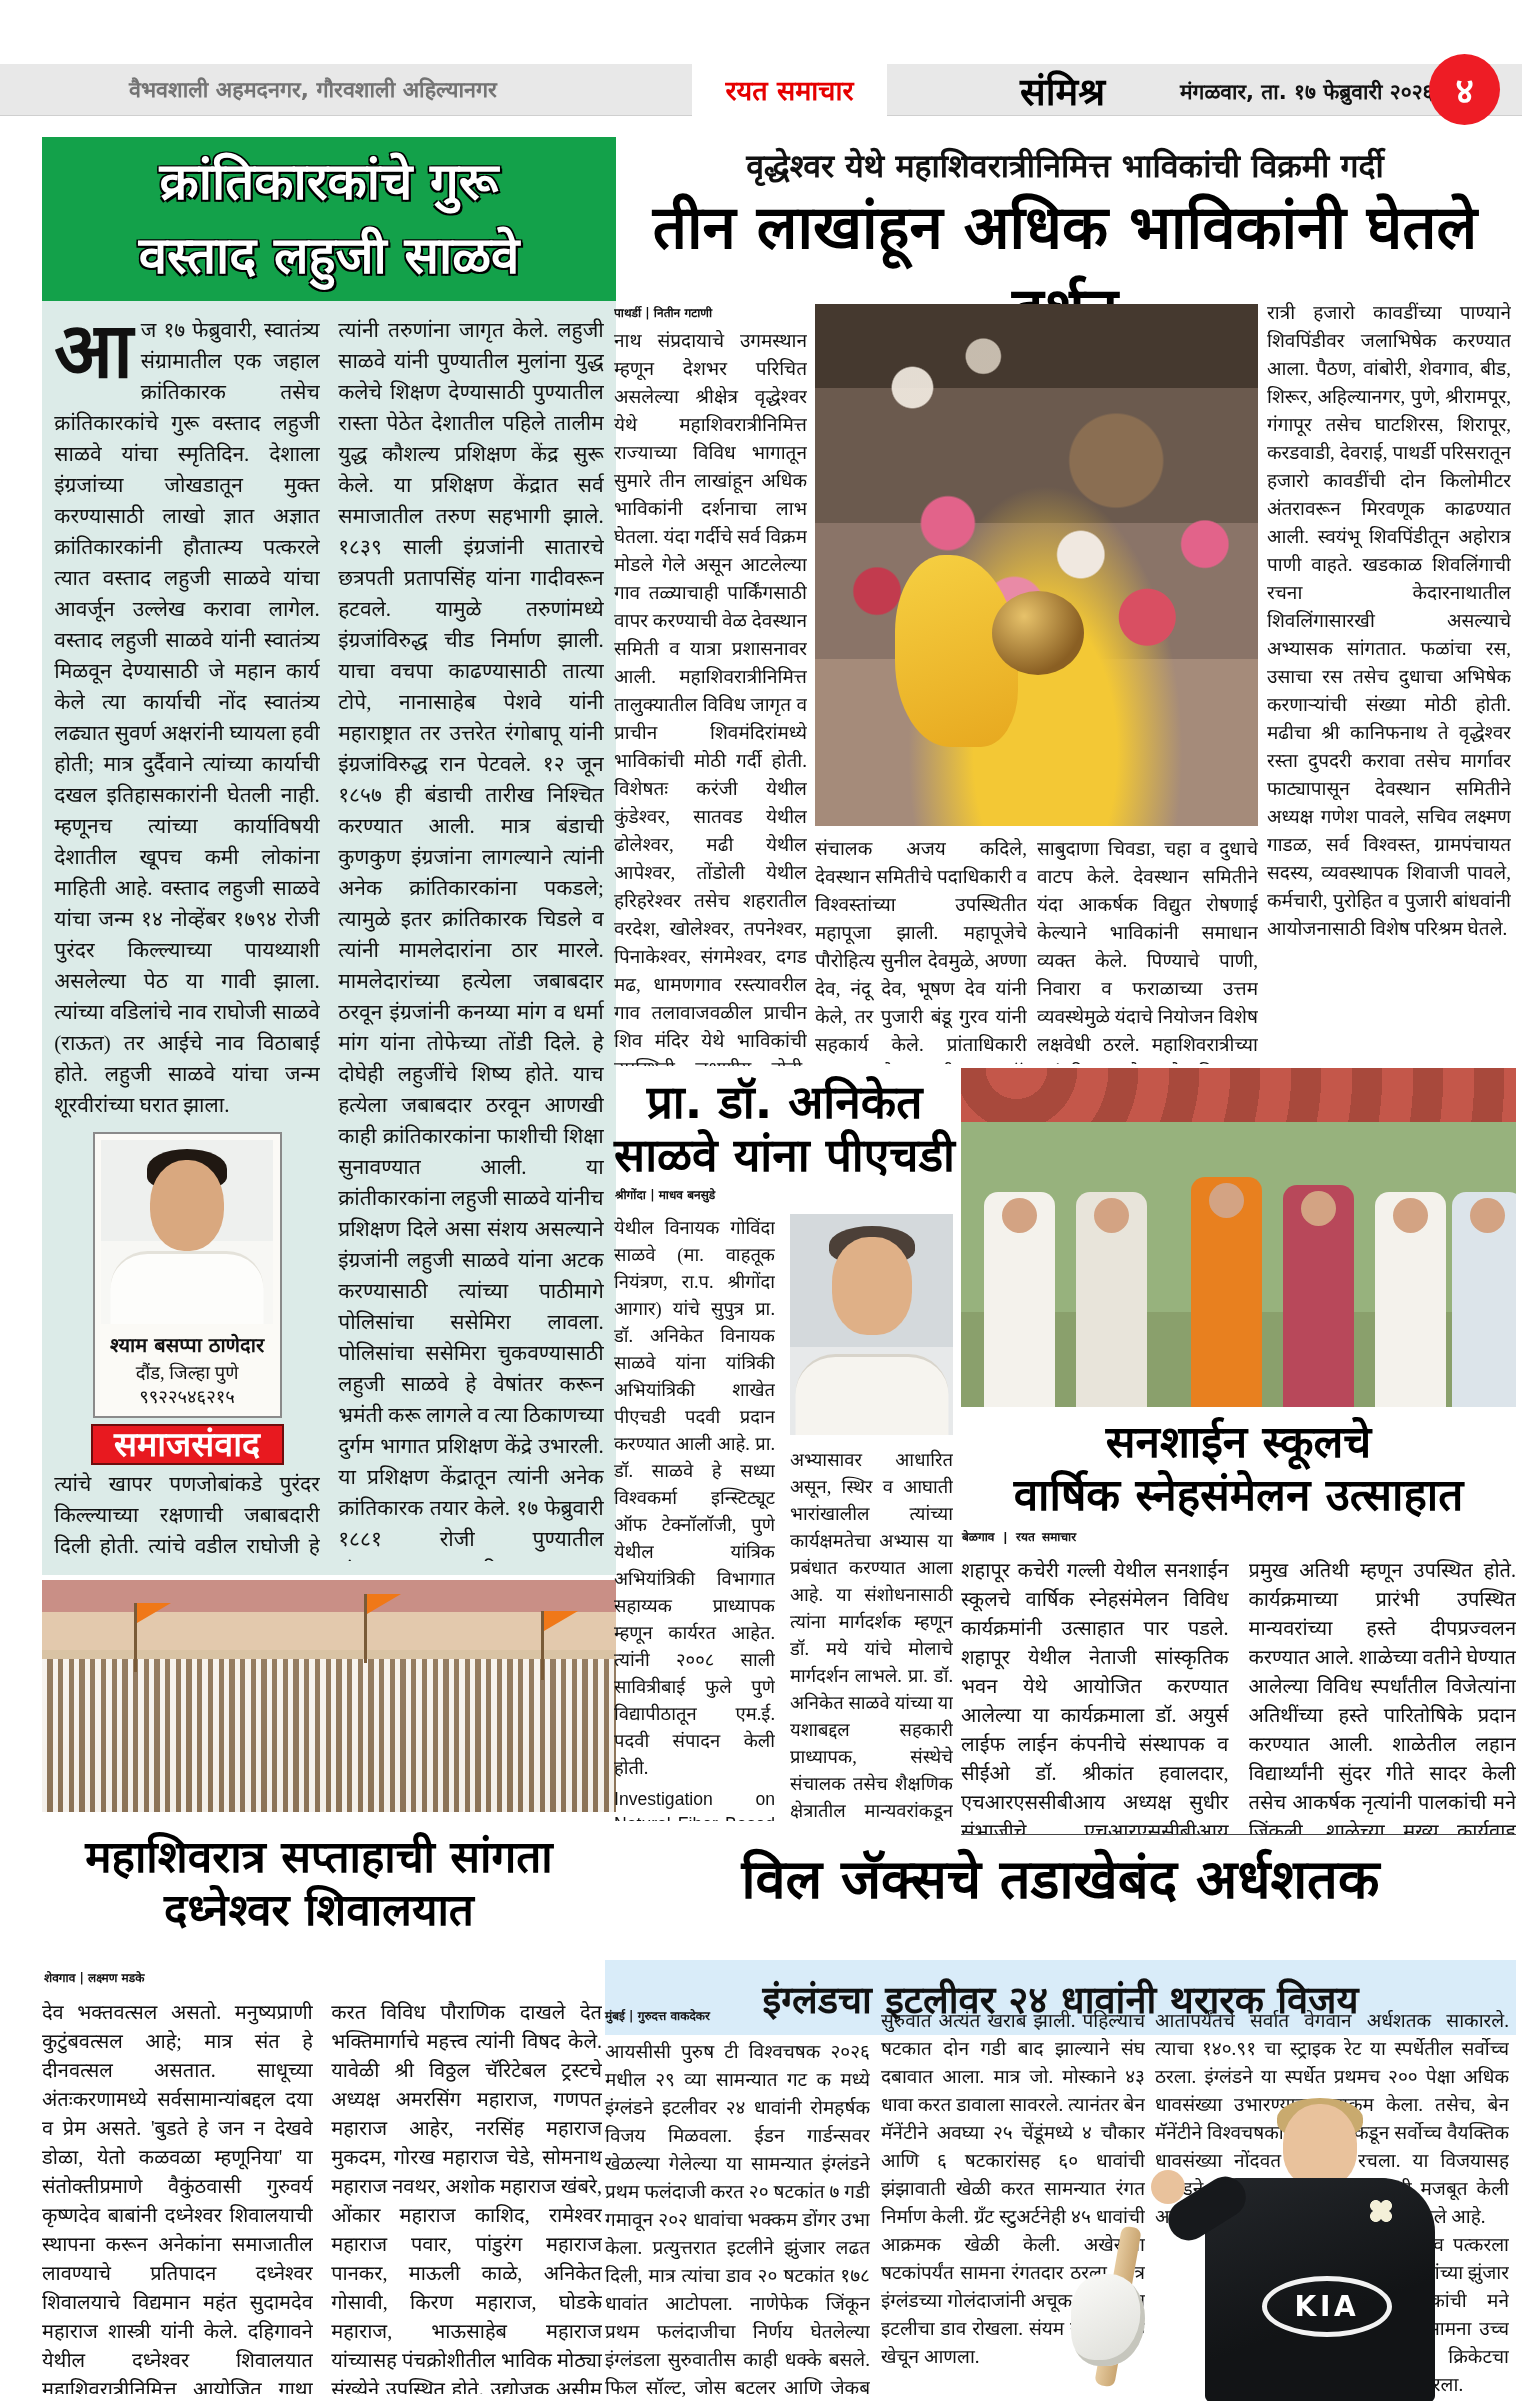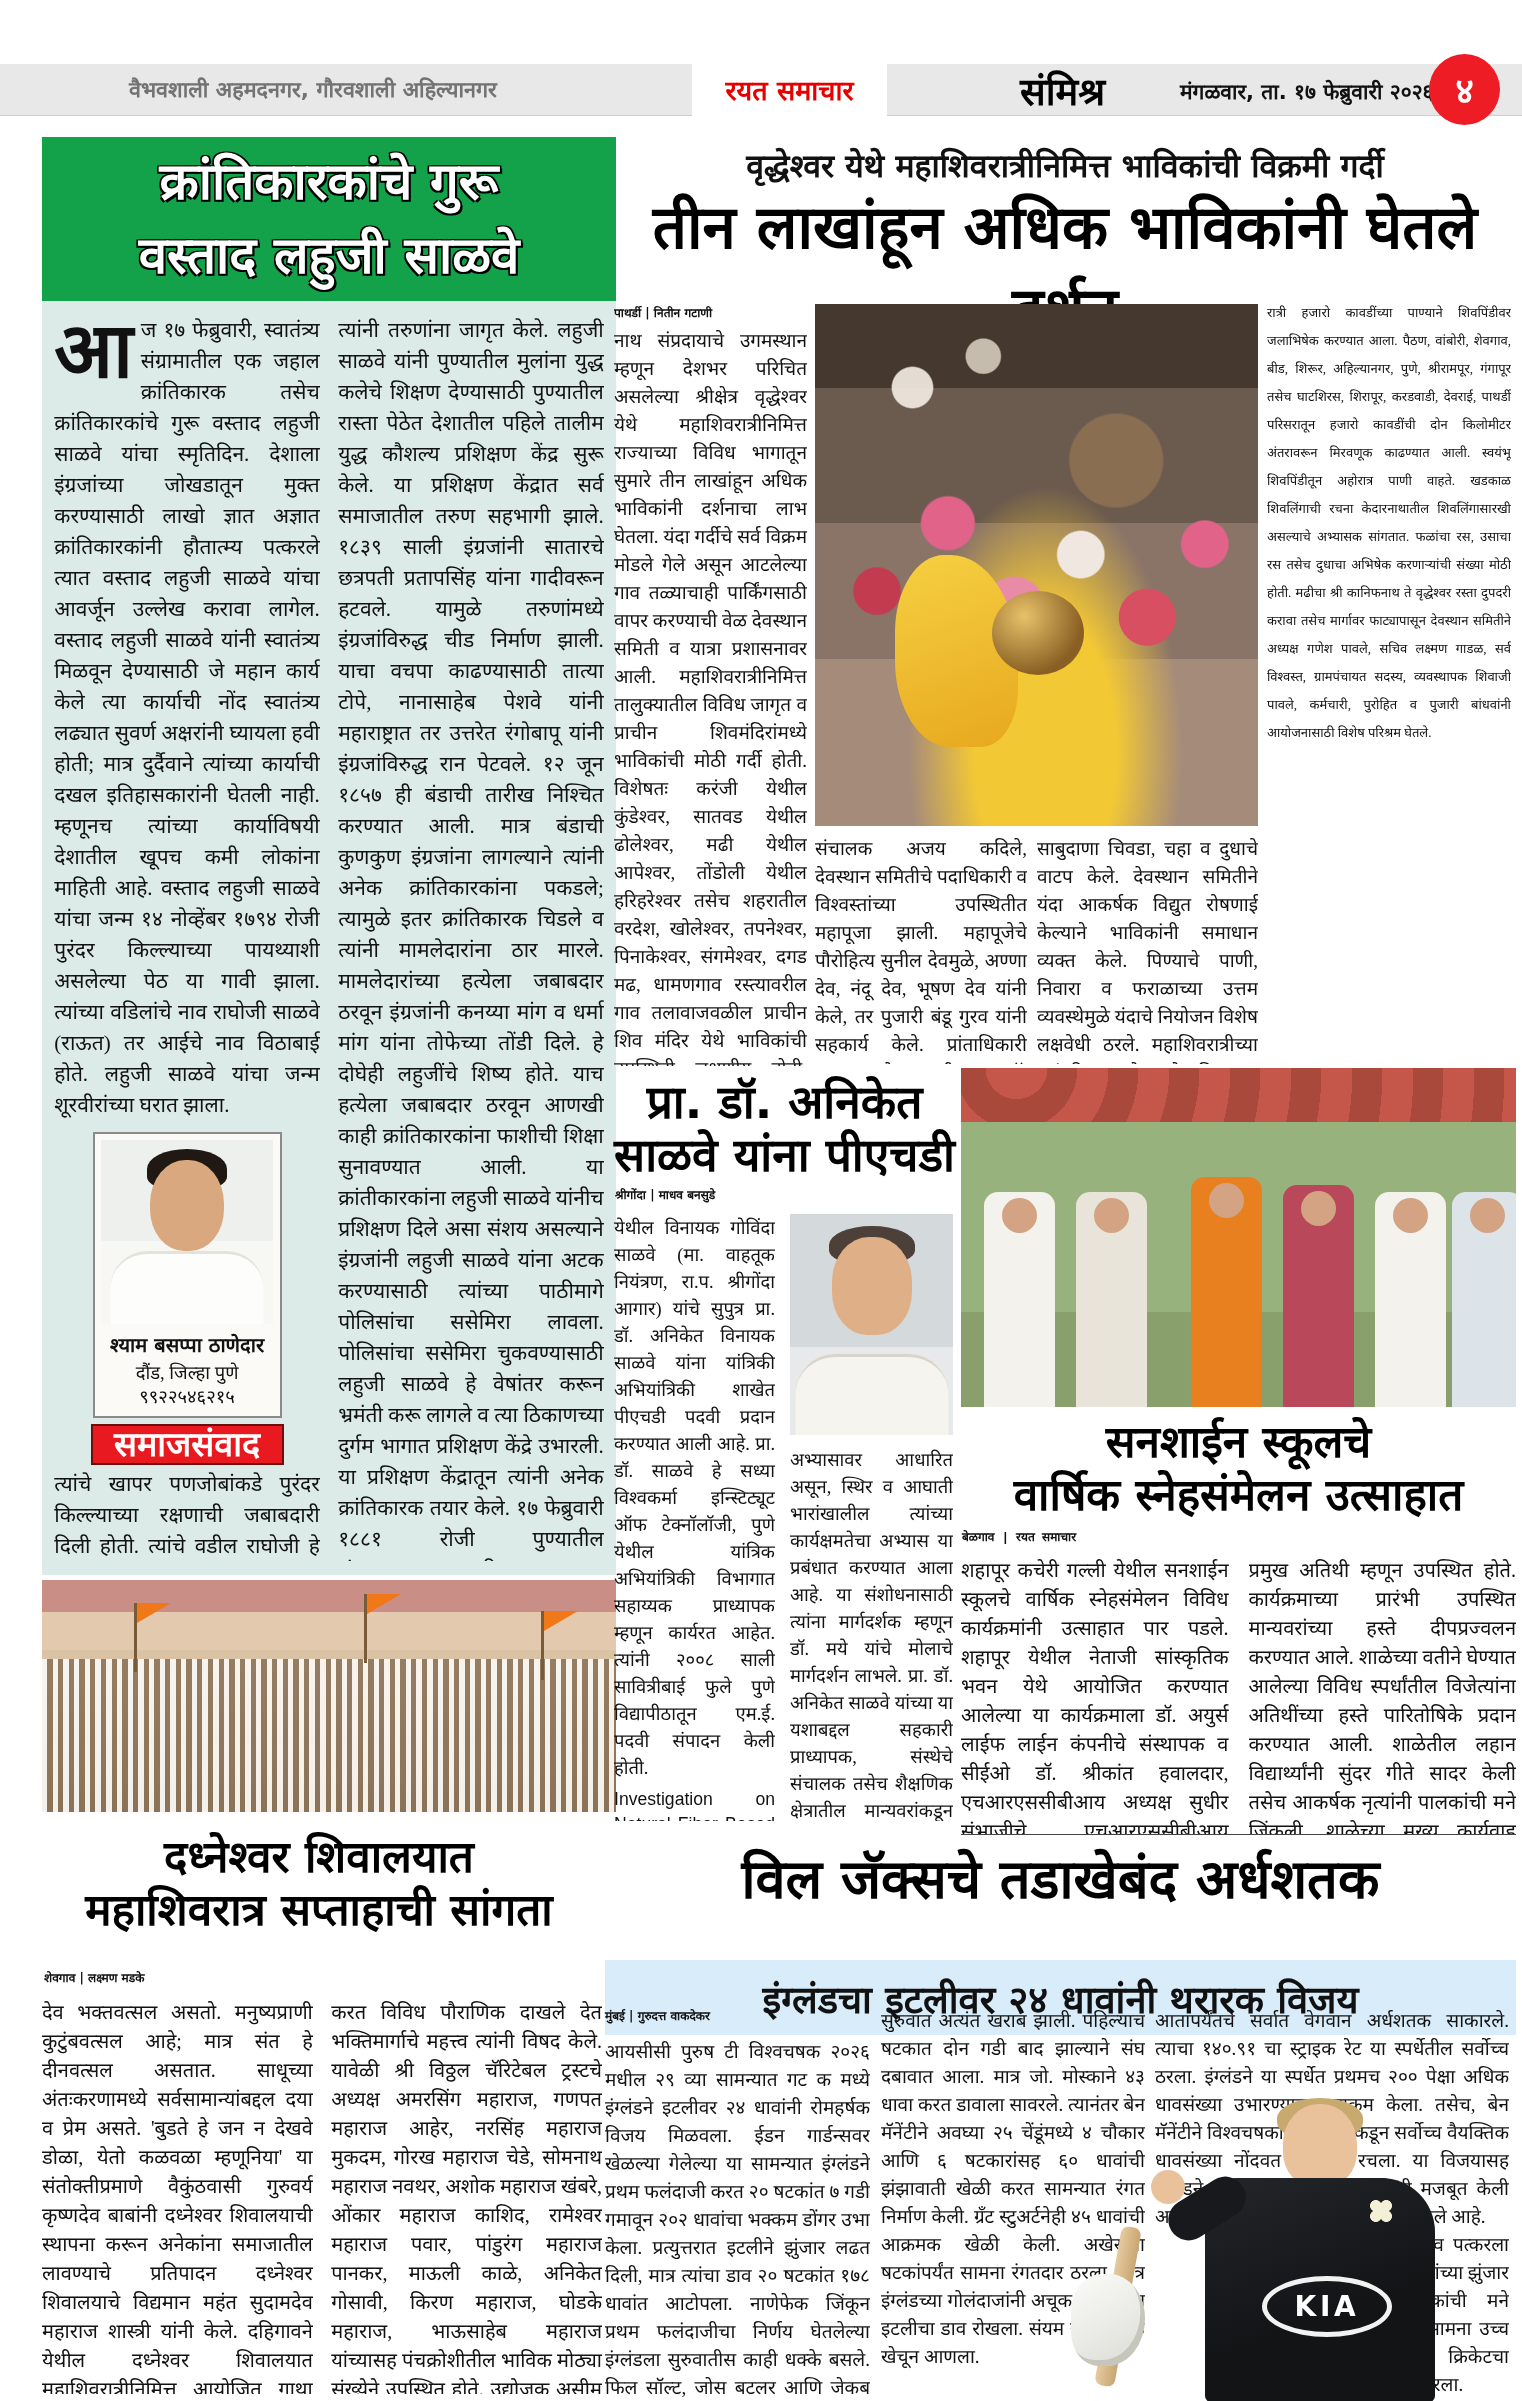--- a/index.html
+++ b/index.html
@@ -58,21 +58,21 @@
   
   .kicker{font-weight:bold;font-size:32px;text-align:center;font-family:"DejaVu Sans",sans-serif;}
   .big-head{font-weight:bold;text-align:center;font-family:"DejaVu Sans",sans-serif;color:#000;}
   .byline{font-weight:bold;font-size:12px;font-family:"DejaVu Sans",sans-serif;}
   .body-col{font-size:20px;line-height:29px;}
 
   
   .v-kicker{left:614px;top:143px;width:902px;}
   .v-head{left:614px;top:184px;width:902px;font-size:60px;}
   .v-col1{left:614px;top:299px;width:193px;height:767px;font-size:19px;line-height:28px;}
-  .v-col4{left:1267px;top:299px;width:244px;height:767px;font-size:13px;line-height:28px;}
+  .v-col4{left:1267px;top:299px;width:244px;height:767px;font-size:19px;line-height:28px;}
   .v-col2{left:815px;top:835px;width:212px;height:229px;font-size:19px;line-height:28px;}
   .v-col3{left:1037px;top:835px;width:221px;height:229px;font-size:19px;line-height:28px;}
   .temple-photo{left:815px;top:304px;width:443px;height:522px;
     background:
       radial-gradient(circle at 22% 16%,rgba(245,238,228,.9) 0 20px,transparent 21.5px),
       radial-gradient(circle at 38% 10%,rgba(230,220,205,.8) 0 17px,transparent 18.4px),
       radial-gradient(circle at 30% 42%,#e2638a 0 26px,transparent 28px),
       radial-gradient(circle at 14% 55%,#c23b4e 0 23px,transparent 24.6px),
       radial-gradient(circle at 45% 58%,#e98aa6 0 29px,transparent 31px),
       radial-gradient(circle at 60% 48%,#f0e8e0 0 23px,transparent 24.6px),
@@ -224,22 +224,22 @@
     <div>सनशाईन स्कूलचे</div>
     <div>वार्षिक स्नेहसंमेलन उत्साहात</div>
   </div>
   <div class="abs byline s-byline">बेळगाव | रयत समाचार</div>
   <div class="abs s-cols">
     <div class="s-col body-col just">शहापूर कचेरी गल्ली येथील सनशाईन स्कूलचे वार्षिक स्नेहसंमेलन विविध कार्यक्रमांनी उत्साहात पार पडले. शहापूर येथील नेताजी सांस्कृतिक भवन येथे आयोजित करण्यात आलेल्या या कार्यक्रमाला डॉ. अयुर्स लाईफ लाईन कंपनीचे संस्थापक व सीईओ डॉ. श्रीकांत हवालदार, एचआरएससीबीआय अध्यक्ष सुधीर संभाजीचे, एचआरएससीबीआय संचालक अर्चना मरकट्टी, एचआरएससीबीआय जनरल सेक्रेटरी अश्वगंधा कुगजी, एचआरएससीबीआय संचालक ॲड. शितल चौगुले तसेच पत्रकार श्रीकांत काकतीकर</div>
     <div class="s-col body-col just">प्रमुख अतिथी म्हणून उपस्थित होते. कार्यक्रमाच्या प्रारंभी उपस्थित मान्यवरांच्या हस्ते दीपप्रज्वलन करण्यात आले. शाळेच्या वतीने घेण्यात आलेल्या विविध स्पर्धांतील विजेत्यांना अतिथींच्या हस्ते पारितोषिके प्रदान करण्यात आली. शाळेतील लहान विद्यार्थ्यांनी सुंदर गीते सादर केली तसेच आकर्षक नृत्यांनी पालकांची मने जिंकली. शाळेच्या मुख्य कार्यवाह ज्योती शिंदे यांनी उपस्थितांचे स्वागत करून प्रास्ताविक केले, तर शाळेच्या शिक्षिका चंदा पाटील यांनी आभार मानले. कार्यक्रमाला पालक मोठ्या संख्येने उपस्थित होते.</div>
   </div>
 
   <div class="abs big-head d-head">
+    <div>महाशिवरात्र सप्ताहाची सांगता</div>
     <div>दध्नेश्वर शिवालयात</div>
-    <div>महाशिवरात्र सप्ताहाची सांगता</div>
   </div>
   <div class="abs byline d-byline">शेवगाव | लक्ष्मण मडके</div>
   <div class="abs d-cols">
     <div class="d-col body-col just">देव भक्तवत्सल असतो. मनुष्यप्राणी कुटुंबवत्सल आहे; मात्र संत हे दीनवत्सल असतात. साधूच्या अंतःकरणामध्ये सर्वसामान्यांबद्दल दया व प्रेम असते. 'बुडते हे जन न देखवे डोळा, येतो कळवळा म्हणूनिया' या संतोक्तीप्रमाणे वैकुंठवासी गुरुवर्य कृष्णदेव बाबांनी दध्नेश्वर शिवालयाची स्थापना करून अनेकांना समाजातील लावण्याचे प्रतिपादन दध्नेश्वर शिवालयाचे विद्यमान महंत सुदामदेव महाराज शास्त्री यांनी केले. दहिगावने येथील दध्नेश्वर शिवालयात महाशिवरात्रीनिमित्त आयोजित गाथा पारायण व कीर्तनमहोत्सवाची सांगता सुदामदेव महाराज यांच्या कीर्तनाने झाली. यावेळी ते बोलत होते. शास्त्री महाराजांनी 'काकुलती येतो हरि' या संत तुकाराम महाराजांच्या अभंगाची सखोल मांडणी</div>
     <div class="d-col body-col just">करत विविध पौराणिक दाखले देत भक्तिमार्गाचे महत्त्व त्यांनी विषद केले. यावेळी श्री विठ्ठल चॅरिटेबल ट्रस्टचे अध्यक्ष अमरसिंग महाराज, गणपत महाराज आहेर, नरसिंह महाराज मुकदम, गोरख महाराज चेडे, सोमनाथ महाराज नवथर, अशोक महाराज खंबरे, ओंकार महाराज काशिद, रामेश्वर महाराज पवार, पांडुरंग महाराज पानकर, माऊली काळे, अनिकेत गोसावी, किरण महाराज, घोडके महाराज, भाऊसाहेब महाराज यांच्यासह पंचक्रोशीतील भाविक मोठ्या संख्येने उपस्थित होते. उद्योजक असीम शेख यांच्या वतीने महाप्रसादाचे वाटप करण्यात आले. दरम्यान सप्ताह काळात श्री क्षेत्र देवगड संस्थानचे महंत भास्करगिरी महाराज यांच्या प्रवचनाने भाविक मंत्रमुग्ध झाले.</div>
   </div>
 
   <div class="abs big-head c-head">विल जॅक्सचे तडाखेबंद अर्धशतक</div>
   <div class="abs c-band">
     <div>इंग्लंडचा इटलीवर २४ धावांनी थरारक विजय</div>

